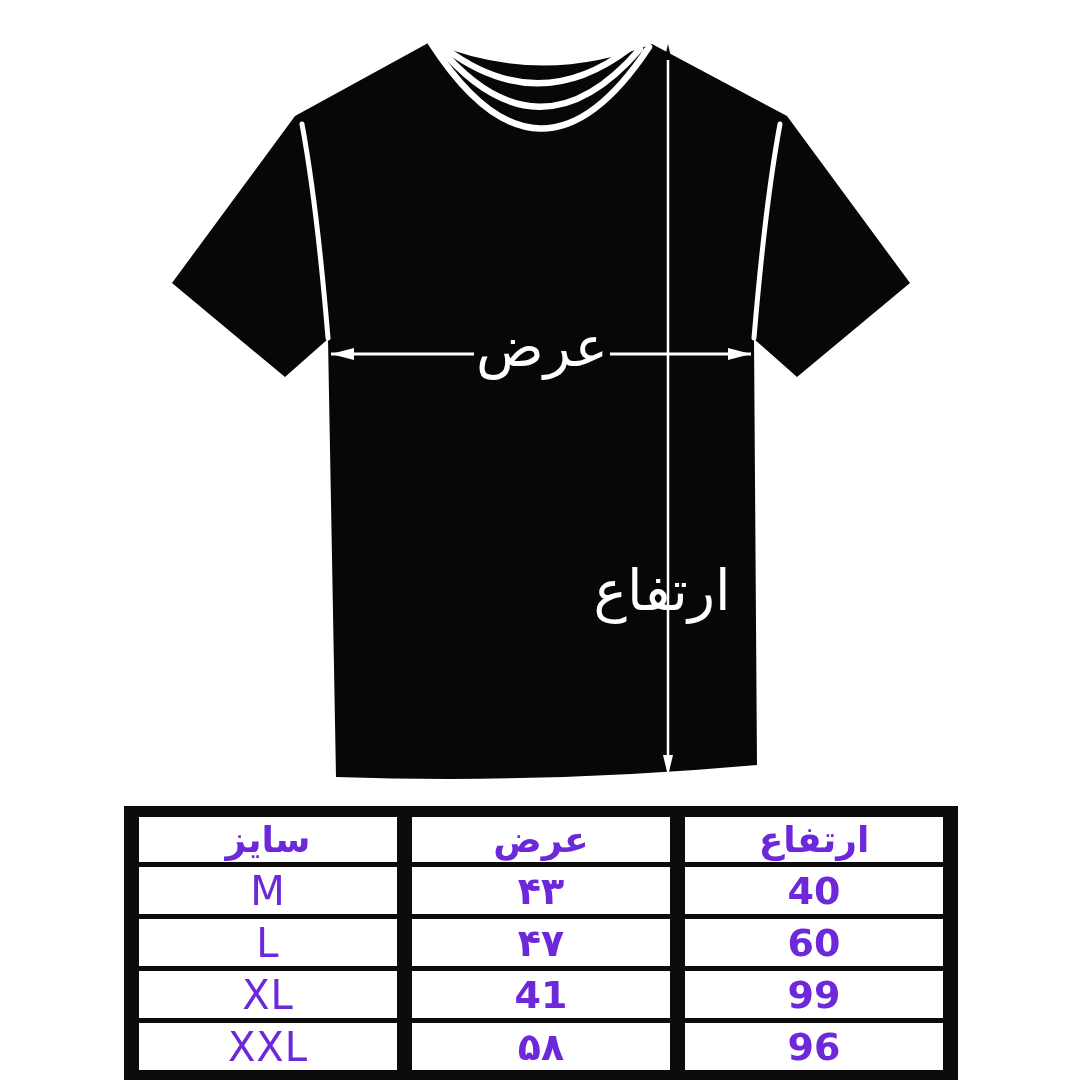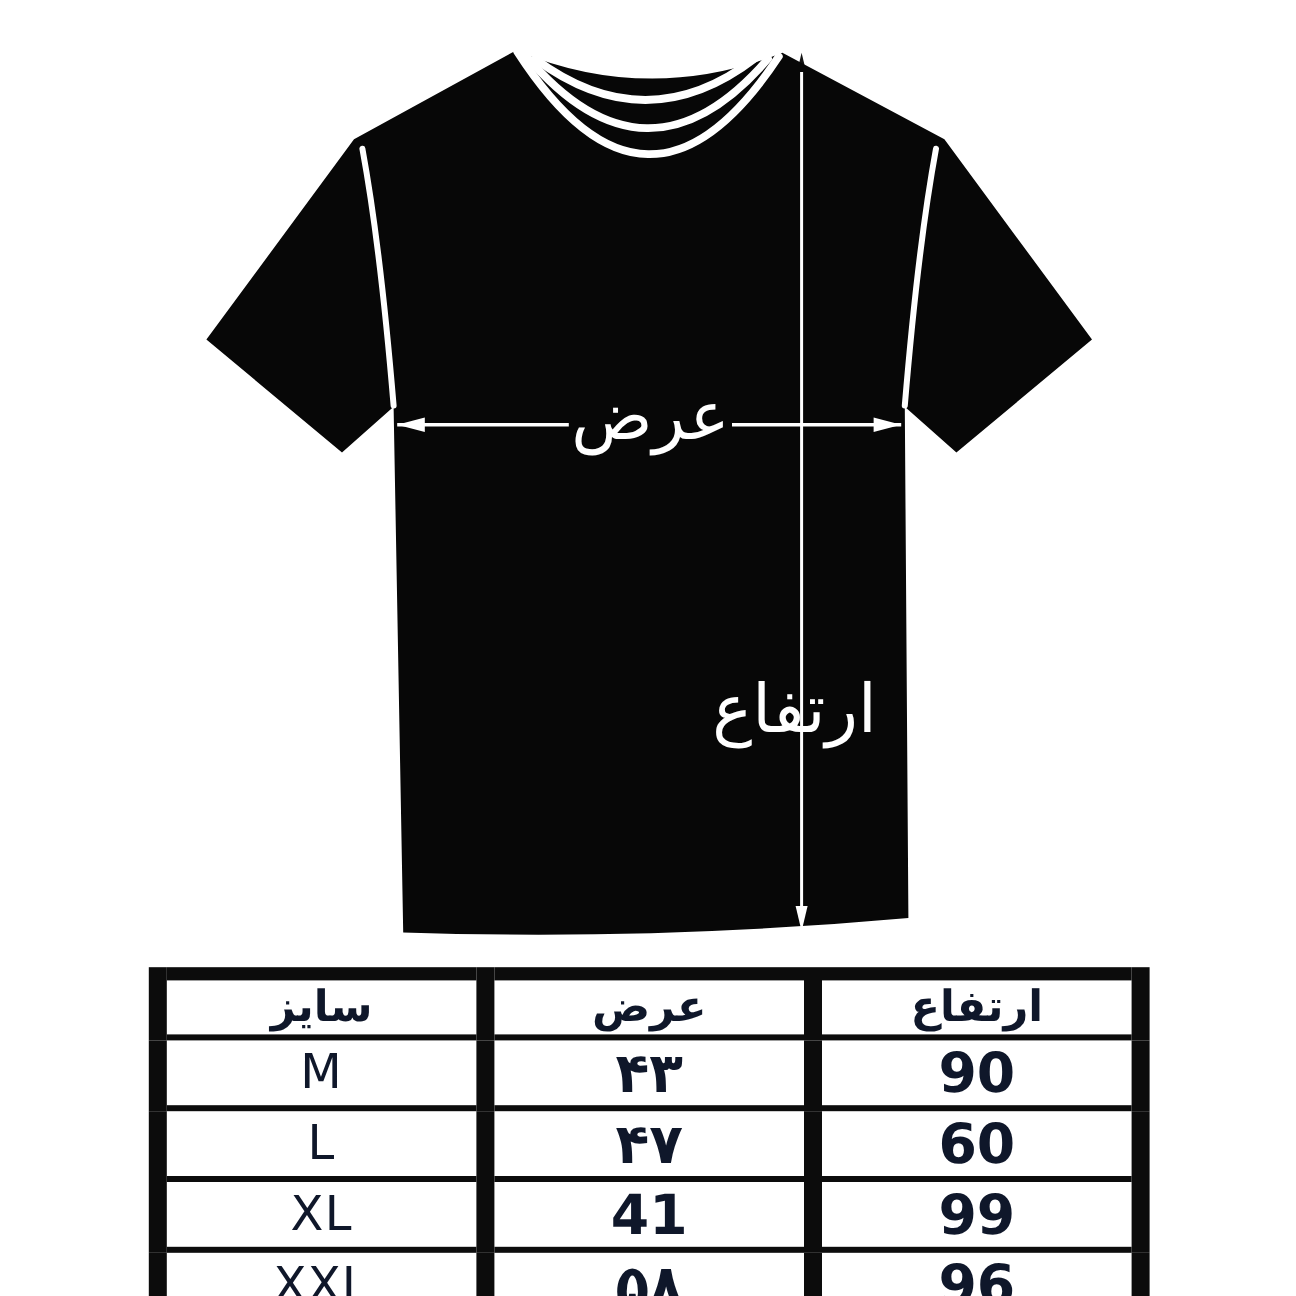--- a/index.html
+++ b/index.html
@@ -28,27 +28,27 @@
     background: #ffffff;
     border: 11px solid #0c0c0c;
   }
   table.size-table th, table.size-table td {
     border: 5px solid #0c0c0c;
     border-left-width: 15px;
     border-right-width: 15px;
     text-align: center;
     vertical-align: middle;
     padding: 0;
-    color: #0f172a;
+    color: #6d28d9;
     overflow: hidden;
   }
   table.size-table th { height: 45px; }
   table.size-table td { height: 47px; }
   .fa-text   { font-weight: 700; font-size: 36px; direction: rtl; }
-  .fa-num    { font-weight: 700; font-size: 46px; direction: rtl; }
+  .fa-num    { font-weight: 700; font-size: 38px; direction: rtl; }
   .latin-size{ font-weight: 400; font-size: 40px; letter-spacing: 1px; }
 </style>
 </head>
 <body>
 
 <div class="stage">
 
   <svg class="diagram" width="1080" height="806" viewBox="0 0 1080 806">
 
     <g>
@@ -103,21 +103,21 @@
       <tr>
         <th class="fa-text">سایز</th>
         <th class="fa-text">عرض</th>
         <th class="fa-text">ارتفاع</th>
       </tr>
     </thead>
     <tbody>
       <tr>
         <td class="latin-size">M</td>
         <td class="fa-num">۴۳</td>
-        <td class="fa-num">90</td>
+        <td class="fa-num">40</td>
       </tr>
       <tr>
         <td class="latin-size">L</td>
         <td class="fa-num">۴۷</td>
         <td class="fa-num">60</td>
       </tr>
       <tr>
         <td class="latin-size">XL</td>
         <td class="fa-num">41</td>
         <td class="fa-num">99</td>

